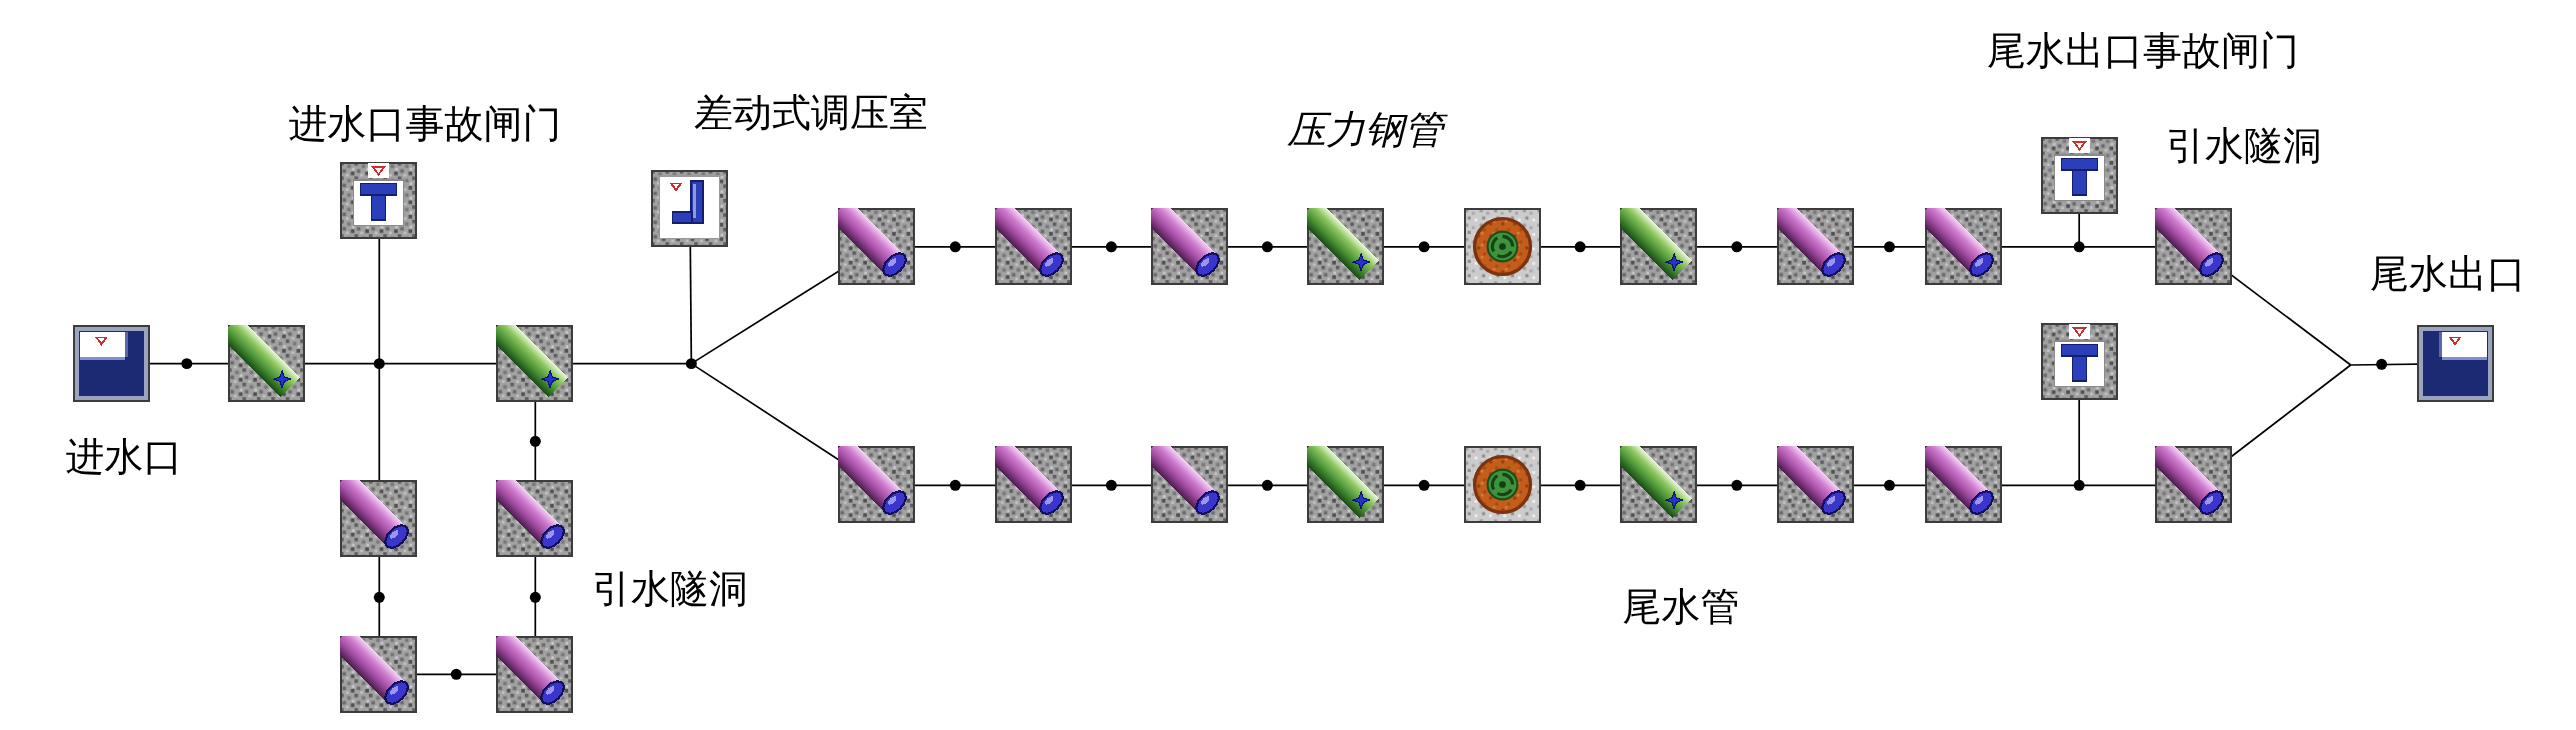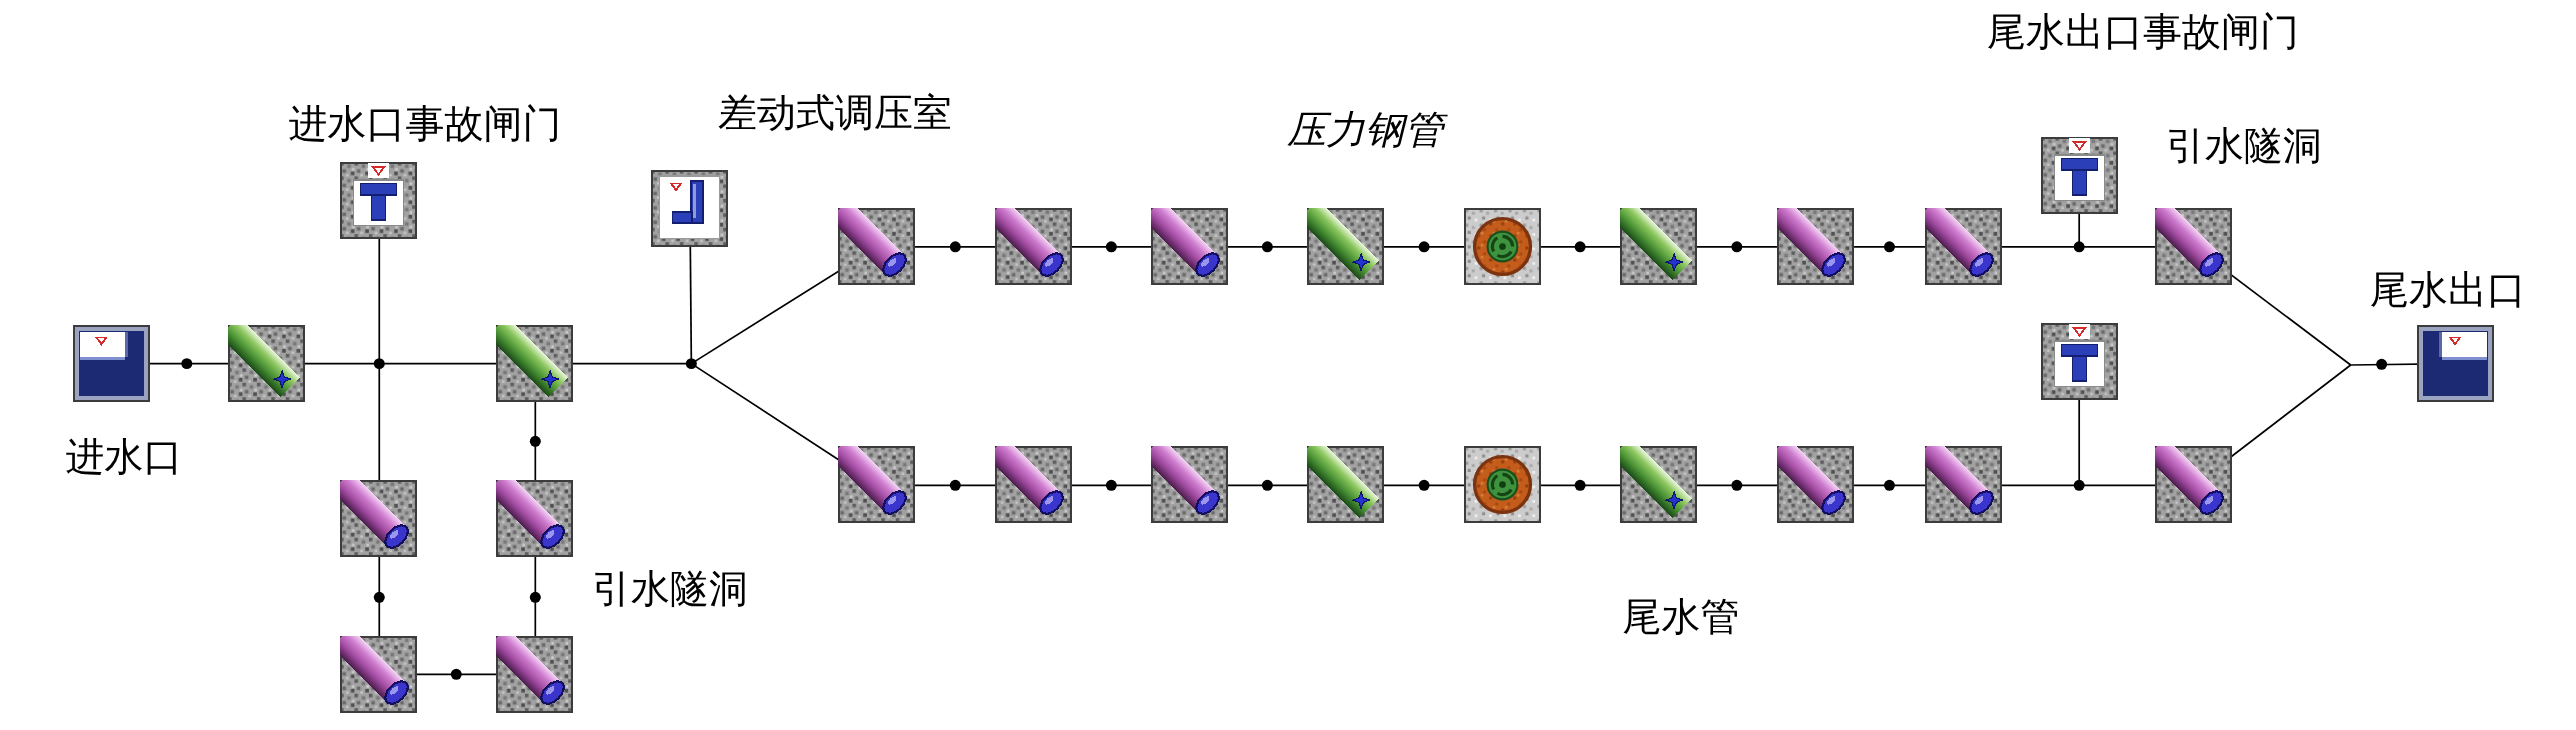--- a/index.html
+++ b/index.html
@@ -402,23 +402,23 @@
       <rect x="2.5" y="2.5" width="27" height="27" fill="#1b2a72"></rect>
       <rect x="10.5" y="3" width="18.5" height="10.5" fill="#ffffff"></rect>
       <path d="M13.8 5.2 L17.8 5.2 L15.8 8 Z" fill="none" stroke="#d62b2b" stroke-width="0.8"></path>
       <rect x="10.5" y="13.5" width="18.5" height="1.2" fill="#7f8fd0"></rect>
       <rect x="9.1" y="3" width="1.4" height="10.5" fill="#5a68a8"></rect>
     </svg>
   </div>
     </div>
   <div id="label-layer">
       <div class="label" style="left: 425px; top: 123px;">进水口事故闸门</div>
-      <div class="label" style="left: 835px; top: 112px;">差动式调压室</div>
+      <div class="label" style="left: 811px; top: 112px;">差动式调压室</div>
       <div class="label" style="left: 1365px; top: 129px; font-style: italic;">压力钢管</div>
-      <div class="label" style="left: 2143px; top: 31px;">尾水出口事故闸门</div>
+      <div class="label" style="left: 2143px; top: 50px;">尾水出口事故闸门</div>
       <div class="label" style="left: 2244px; top: 145px;">引水隧洞</div>
-      <div class="label" style="left: 2448px; top: 273px; margin-top: 16px;">尾水出口</div>
+      <div class="label" style="left: 2448px; top: 273px;">尾水出口</div>
       <div class="label" style="left: 124px; top: 444px; margin-top: 12px;">进水口</div>
       <div class="label" style="left: 670px; top: 588px;">引水隧洞</div>
-      <div class="label" style="left: 1681px; top: 606px; margin-top: 10px;">尾水管</div>
+      <div class="label" style="left: 1681px; top: 606px;">尾水管</div>
     </div>
 </div>
 
 
 </body></html>

